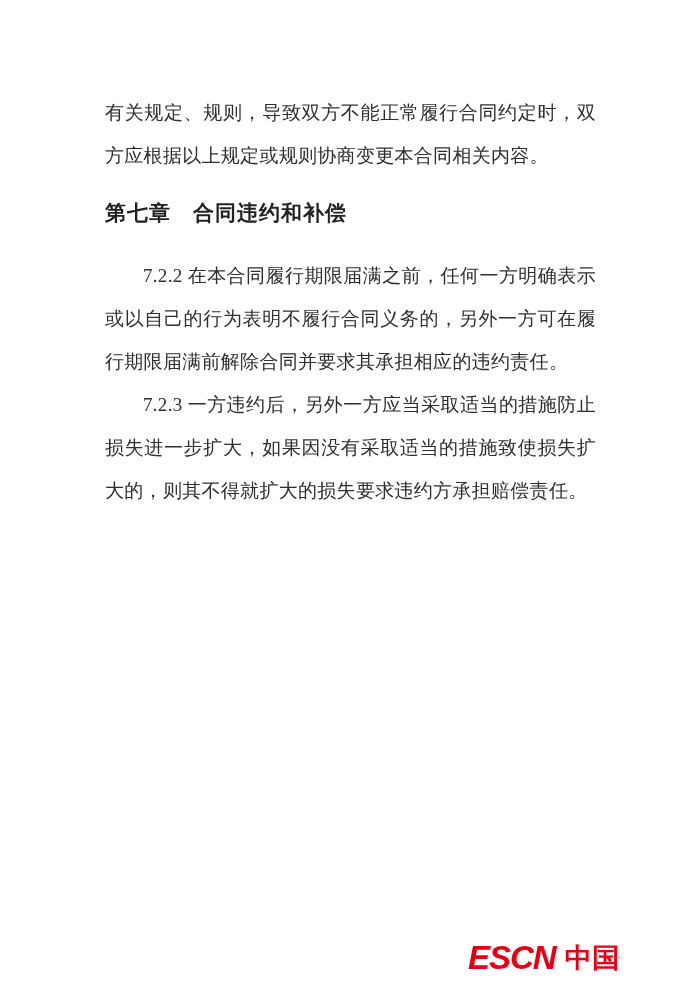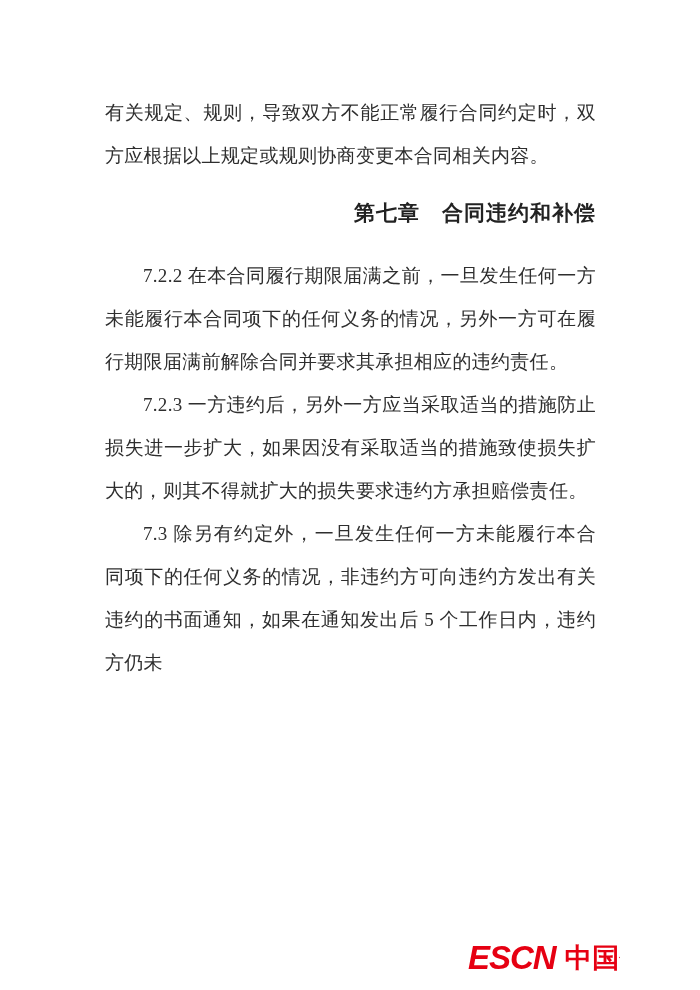--- a/index.html
+++ b/index.html
@@ -32,21 +32,21 @@
   }
   .para.indent {
     text-indent: 38px;
   }
   .heading {
     margin: 14px 0 20px 0;
     font-family: "Liberation Sans", "DejaVu Sans", sans-serif;
     font-size: 21px;
     font-weight: bold;
     line-height: 43px;
-    text-align: right;
+    text-align: left;
     color: #222222;
     letter-spacing: 1px;
   }
   .logo {
     position: absolute;
     left: 468px;
     top: 938px;
     height: 40px;
     display: flex;
     align-items: center;
@@ -76,25 +76,24 @@
 <div class="page">
   <div class="content">
 
     <p class="para">有关规定、规则，导致双方不能正常履行合同约定时，双方应根据以上规定或规则协商变更本合同相关内容。</p>
 
     <h2 class="heading">第七章　合同违约和补偿</h2>
 
 
 
 
-    <p class="para indent">7.2.2 在本合同履行期限届满之前，一旦发生任何一方未能履行本合同项下的任何义务的情况，另外一方可在履行期限届满前解除合同并要求其承担相应的违约责任。</p>
+    <p class="para indent">7.2.2 在本合同履行期限届满之前，任何一方明确表示或以自己的行为表明不履行合同义务的，另外一方可在履行期限届满前解除合同并要求其承担相应的违约责任。</p>
 
     <p class="para indent">7.2.3 一方违约后，另外一方应当采取适当的措施防止损失进一步扩大，如果因没有采取适当的措施致使损失扩大的，则其不得就扩大的损失要求违约方承担赔偿责任。</p>
 
-    <p class="para indent">7.3 除另有约定外，一旦发生任何一方未能履行本合同项下的任何义务的情况，非违约方可向违约方发出有关违约的书面通知，如果在通知发出后 5 个工作日内，违约方仍未</p>
 
   </div>
 
   <div class="logo">
     <span class="logo-latin">ESCN</span>
     <span class="logo-cjk">中国储能网</span>
   </div>
 </div>
 
 </body></html>

